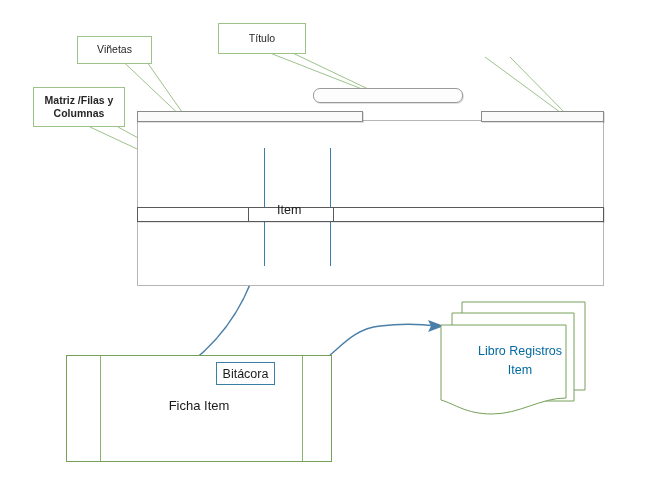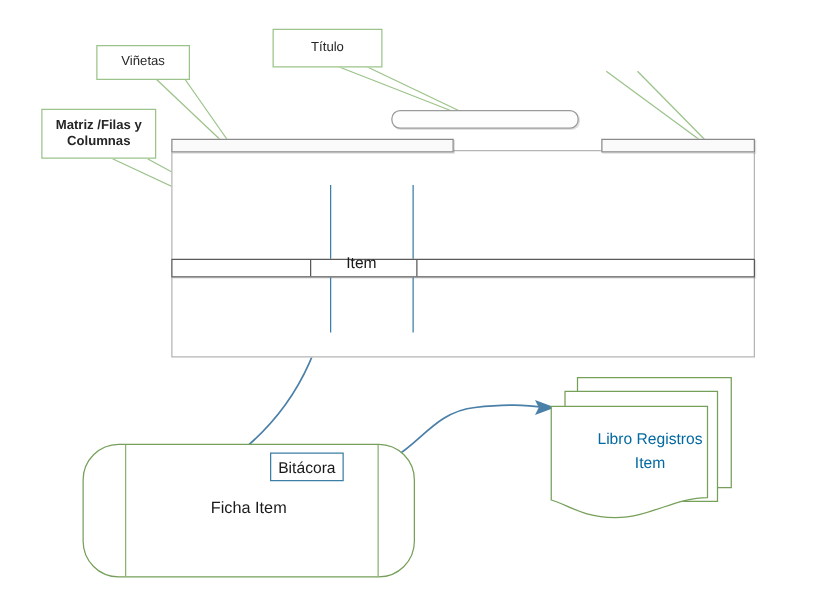--- a/index.html
+++ b/index.html
@@ -191,21 +191,21 @@
 
   <div class="node vline" style="left:264px; top:148px; height:118px;"></div>
   <div class="node vline" style="left:330px; top:148px; height:118px;"></div>
 
   <div class="node item-band" style="left:137px; top:207px; width:467px; height:15px;">
     <div class="band-div" style="left:110px;"></div>
     <div class="band-div" style="left:195px;"></div>
   </div>
   <div class="item-label" style="left:277px; top:203px;">Item</div>
 
-  <div class="node ficha" style="left:66px; top:355px; width:266px; height:107px;border-radius:29px;">
+  <div class="node ficha" style="left:66px; top:355px; width:266px; height:107px;">
     <div class="ficha-div" style="left:33px;"></div>
     <div class="ficha-div" style="left:235px;"></div>
     <div class="ficha-label" style="top:42px;">Ficha Item</div>
   </div>
 
   <div class="node bitacora" style="left:216px; top:362px; width:59px; height:23px;">
     <span>Bitácora</span>
   </div>
 
   <div class="libro-label" style="left:441px; top:342px;">

